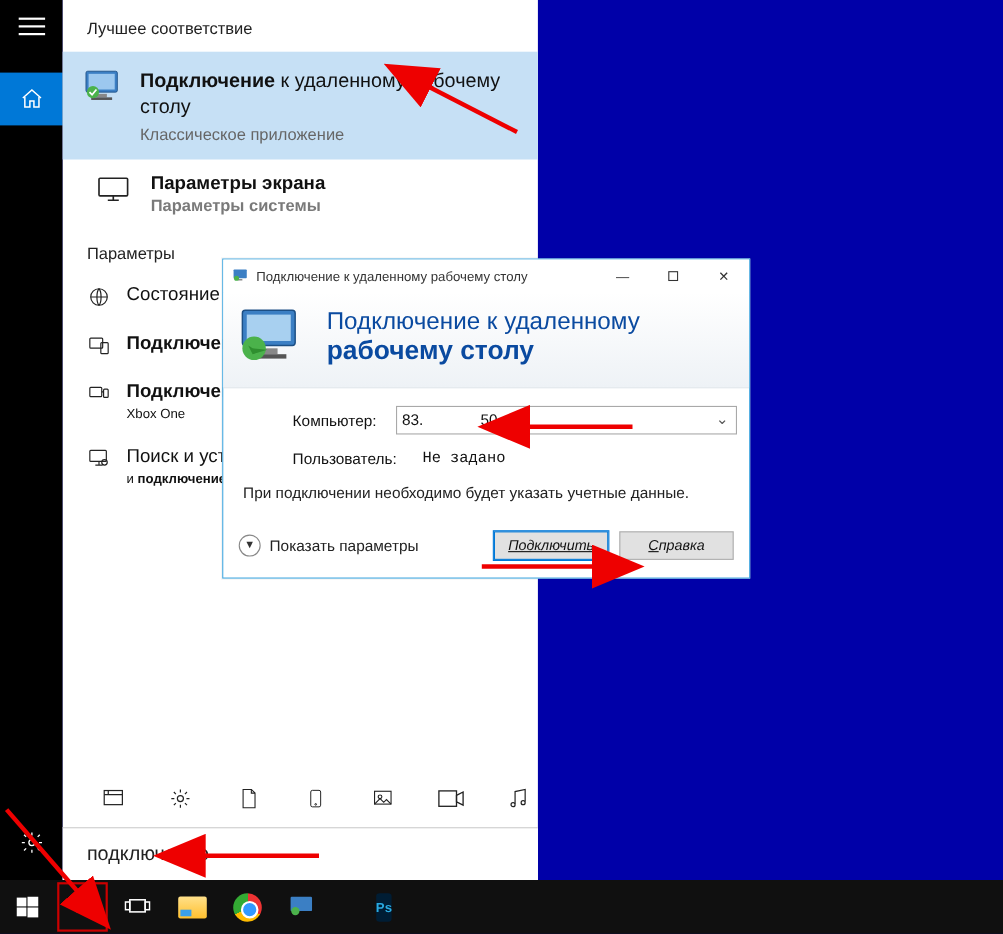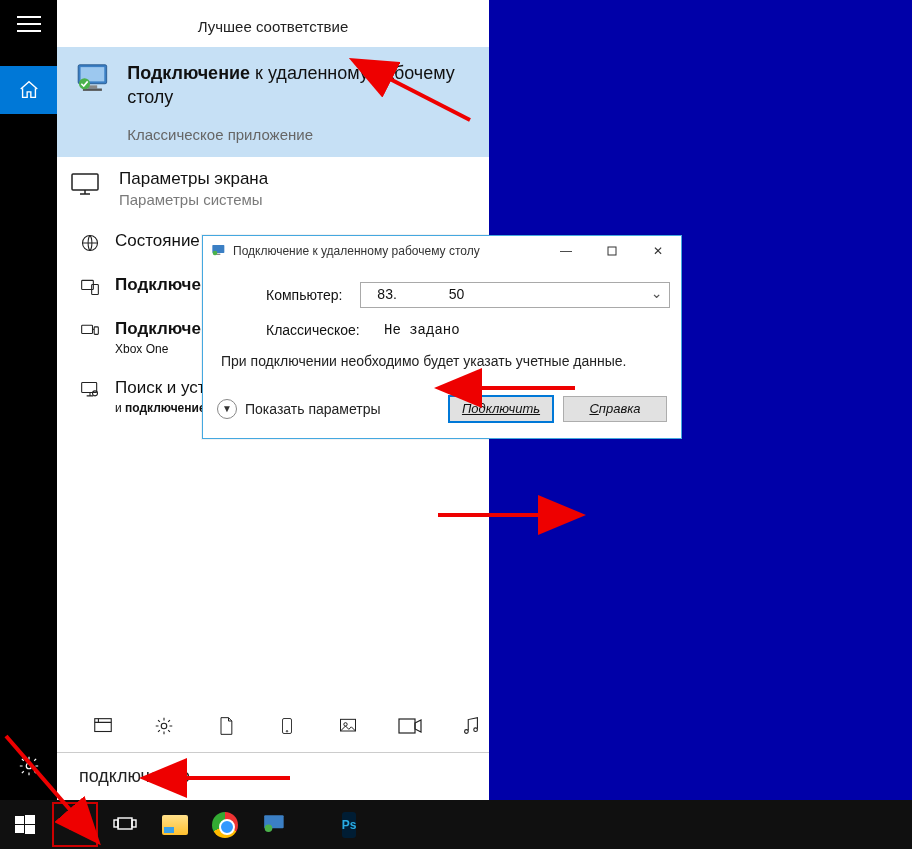--- a/index.html
+++ b/index.html
@@ -8,27 +8,27 @@
   
   .rail { position: absolute; left: 0; top: 0; width: 57px; height: 800px; background: #000; display: flex; flex-direction: column; align-items: center; }
   .rail-btn { width: 57px; height: 48px; display: flex; align-items: center; justify-content: center; color: #fff; }
   .rail-btn.home { background: #0078d7; margin-top: 18px; }
   .rail-btn.gear-bottom { margin-top: auto; margin-bottom: 10px; }
   .hamb { display:flex; flex-direction:column; gap:5px; width:24px; }
   .hamb span{ height:2px; background:#fff; }
 
   
   .panel { position: absolute; left: 57px; top: 0; width: 432px; height: 800px; background: #fff; display: flex; flex-direction: column; }
-  .section-header { font-size: 15px; color: #222; padding: 18px 22px 12px 22px; text-align: center; }
+  .section-header { font-size: 15px; color: #222; padding: 18px 22px 12px 22px; }
   .best-match { background: #c6e0f5; padding: 14px 0 14px 18px; display: flex; align-items: flex-start; gap: 14px; position: relative; }
   .best-match .icon-box { width: 40px; height: 36px; display:flex; align-items:center; justify-content:center; }
   .best-match .title { font-size: 18px; color: #111; line-height: 1.35; }
   .best-match .title b { font-weight: 600; }
-  .best-match .subtitle { font-size: 15px; color: #666; margin-top: 16px; }
-  .result-row { padding: 12px 0 12px 8px; display: flex; align-items: flex-start; gap: 14px; }
+  .best-match .subtitle { font-size: 15px; color: #666; margin-top: 4px; }
+  .result-row { padding: 12px 0 12px 26px; display: flex; align-items: flex-start; gap: 14px; font-weight: bold; }
   .result-row .icon-box { width: 40px; height: 32px; display:flex; align-items:center; justify-content:center; color:#222; }
   .result-title { font-size: 17px; color: #111; }
   .result-sub { font-size: 15px; color: #7a7a7a; margin-top: 2px; }
   .param-header { font-size: 15px; color: #222; padding: 14px 22px 8px 22px; }
   .param-row { padding: 10px 0 10px 22px; display: flex; align-items: flex-start; gap: 14px; font-size: 17px; color: #111; }
   .param-row b { font-weight: 600; }
   .param-row .ic { width: 22px; height:22px; display:flex; align-items:center; justify-content:center; color:#222; flex-shrink:0; margin-top:2px; }
   .param-row .txt { line-height:1.35; }
   .param-row .txt .sub { font-size: 12px; color:#111; }
 
@@ -130,20 +130,21 @@
           <rect x="2" y="2" width="26" height="16" rx="1"></rect>
           <path d="M10 22h10M15 18v4"></path>
         </svg>
     </div>
     <div>
       <div class="result-title">Параметры экрана</div>
       <div class="result-sub">Параметры системы</div>
     </div>
   </div>
 
+  <div class="param-header">Параметры</div>
 
   <div class="param-row">
     <span class="ic">
         <svg width="20" height="20" viewBox="0 0 24 24" fill="none" stroke="#222" stroke-width="1.3">
           <circle cx="12" cy="12" r="9"></circle>
           <path d="M3 12h18M12 3c3 3 3 15 0 18M12 3c-3 3-3 15 0 18"></path>
         </svg>
       </span>
     <span class="txt">Состояние сети</span>
   </div>
@@ -240,32 +241,48 @@
     <div class="wc">
       <div>—</div>
       <div>
           <svg width="10" height="10" viewBox="0 0 10 10" fill="none" stroke="#333">
             <rect x="1" y="1" width="8" height="8"></rect>
           </svg>
         </div>
       <div>✕</div>
     </div>
   </div>
+  <div class="dlg-header">
+    <div class="big-icon">
+      <svg width="64" height="56" viewBox="0 0 48 40">
+          <rect x="4" y="2" width="36" height="24" rx="2" fill="#3b7fc4" stroke="#1c4f85"></rect>
+          <rect x="7" y="5" width="30" height="18" fill="#a8d0f0"></rect>
+          <rect x="16" y="28" width="12" height="4" fill="#888"></rect>
+          <rect x="10" y="32" width="24" height="3" fill="#555"></rect>
+          <circle cx="12" cy="28" r="8" fill="#4bb24b"></circle>
+          <path d="M8 26l3 6 10-3-10-1z" fill="#2f8f2f"></path>
+        </svg>
+    </div>
+    <div>
+      <div class="ht1">Подключение к удаленному</div>
+      <div class="ht2">рабочему столу</div>
+    </div>
+  </div>
   <div class="dlg-body">
     <div class="frow">
       <span class="lbl">Компьютер:</span>
       <span class="sel-wrap">
         <select>
           <option></option>
         </select>
-        <span style="position:absolute;left:17px;top:4px;font-size:14px;color:#111;pointer-events:none;"><span>83.</span><span style="display:inline-block;width:52px;"></span><span>50</span></span>
+        <span style="position:absolute;left:5px;top:4px;font-size:14px;color:#111;pointer-events:none;"><span>83.</span><span style="display:inline-block;width:52px;"></span><span>50</span></span>
       </span>
     </div>
     <div class="frow">
-      <span class="lbl">Классическое:</span>
+      <span class="lbl">Пользователь:</span>
       <span class="val">Не задано</span>
     </div>
     <div class="note">При подключении необходимо будет указать учетные данные.</div>
   </div>
   <div class="dlg-footer">
     <div class="show-params">
       <span class="circ">▼</span>
       <span><u style="text-decoration:none;border-bottom:0">Показать параметры</u></span>
     </div>
     <span class="spacer"></span>

